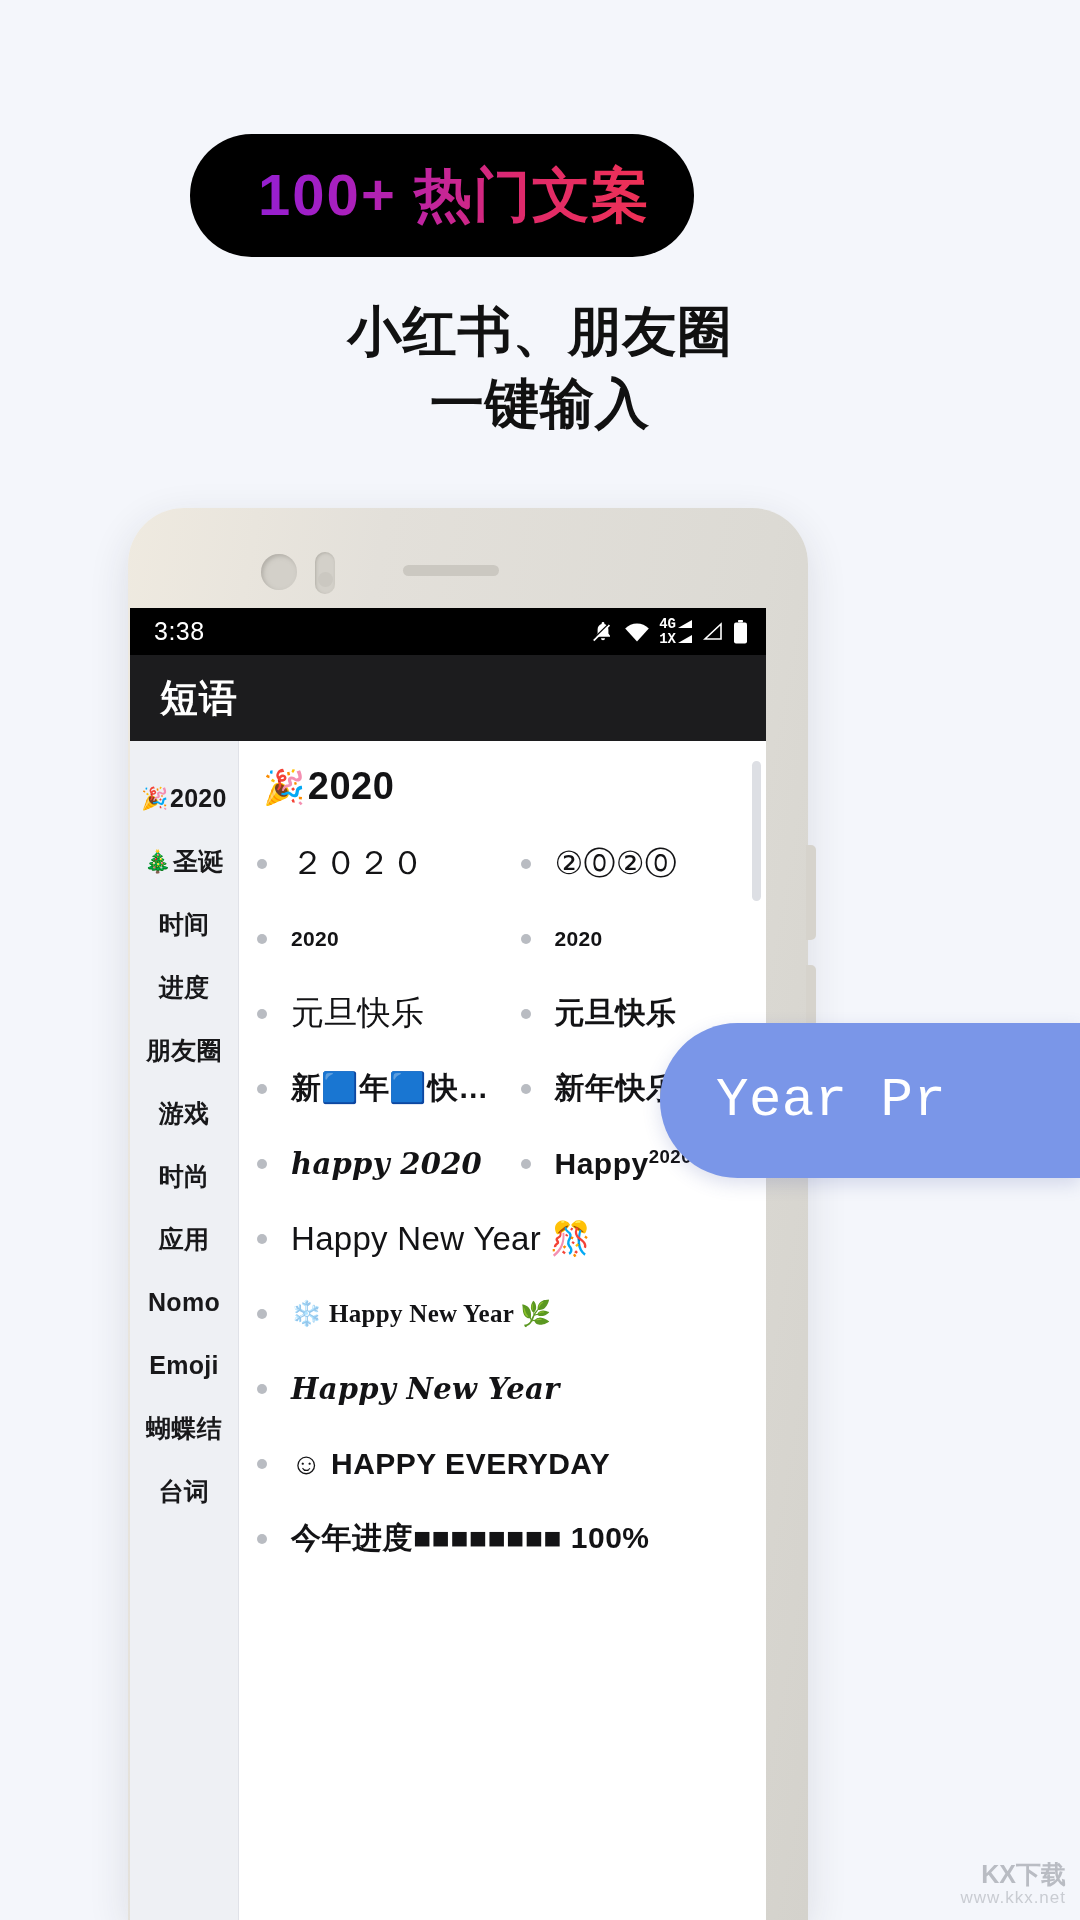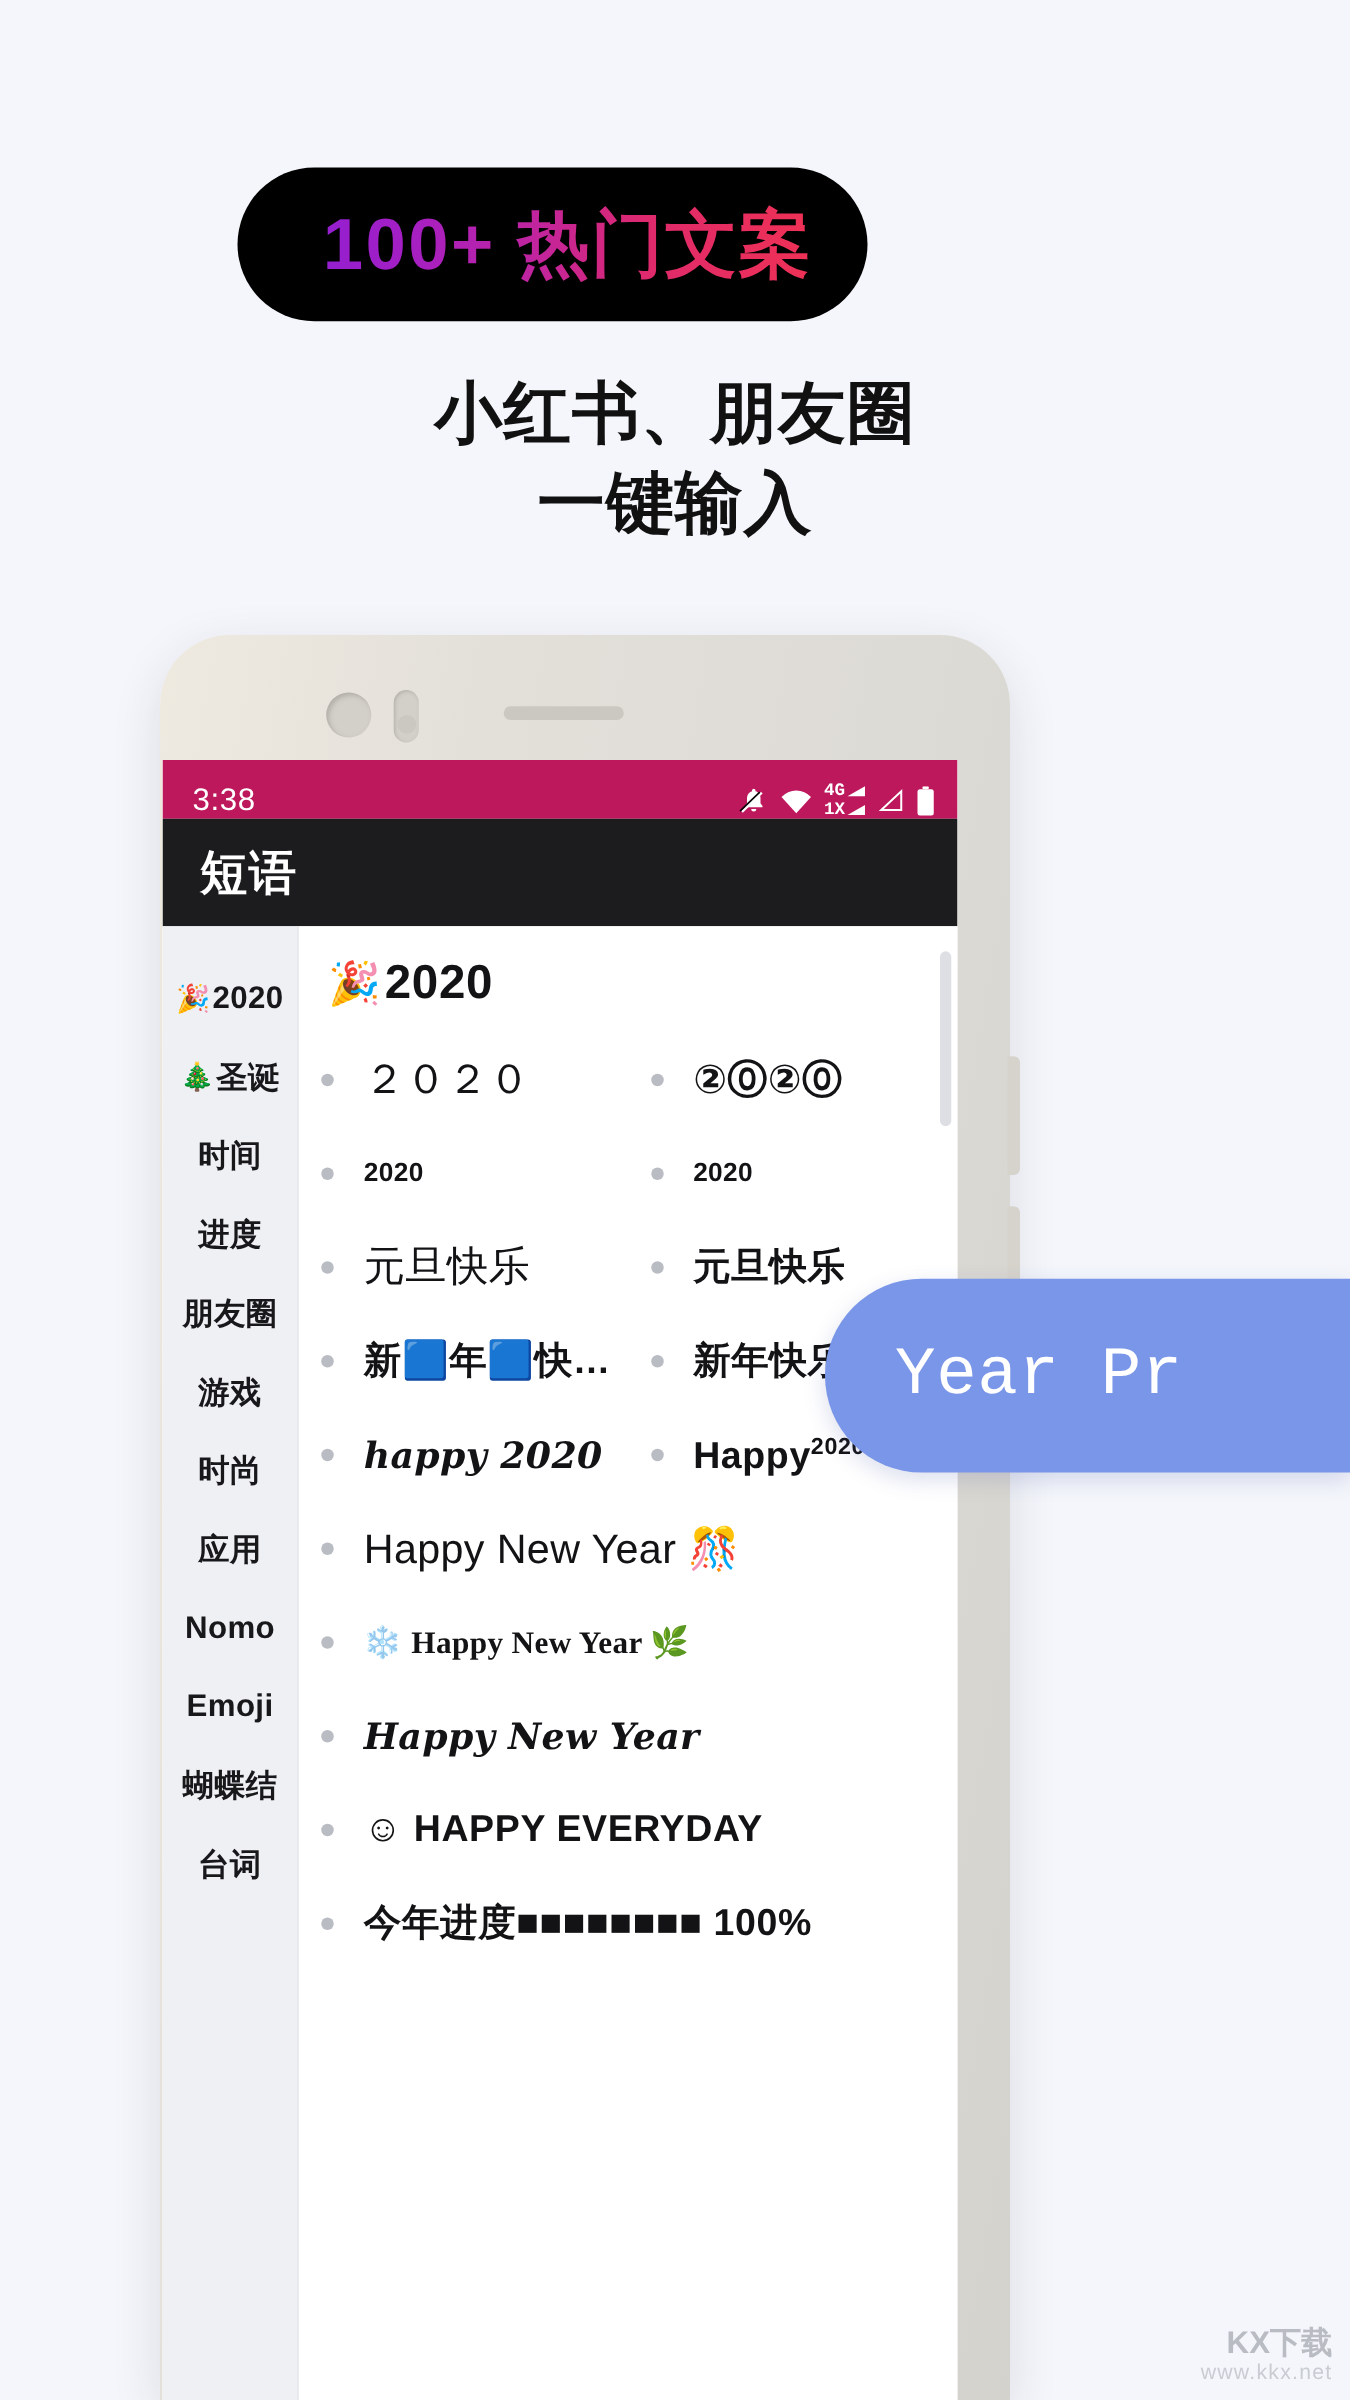--- a/index.html
+++ b/index.html
@@ -142,23 +142,23 @@
     background: #f0d9b5;
   }
 
   
   .statusbar {
     position: absolute;
     left: 0;
     top: 0;
     width: 636px;
     height: 47px;
-    background: #be185d;
-    display: flex;
-    align-items: flex-end;
+    background: #000000;
+    display: flex;
+    align-items: center;
     color: #ffffff;
   }
   .status-time {
     margin-left: 24px;
     font-size: 25px;
     letter-spacing: 0.5px;
   }
   .status-icons {
     margin-left: auto;
     margin-right: 18px;
@@ -270,21 +270,21 @@
     flex: 0 0 auto;
     margin-right: 24px;
   }
   .phrase {
     font-size: 29px;
     color: #131315;
     white-space: nowrap;
     letter-spacing: 0.3px;
   }
   .phrase.small { font-size: 21px; font-weight: bold; }
-  .phrase.big { font-size: 32px; font-weight: bold; }
+  .phrase.big { font-size: 32px; font-weight: normal; }
   .phrase.outline { font-size: 33px; }
   .phrase.serif-style { font-family: "Liberation Serif", "DejaVu Serif", serif; font-weight: bold; font-size: 25px; }
   .phrase.script { font-family: "DejaVu Serif", serif; font-style: italic; font-weight: bold; font-size: 29px; }
   .phrase.wide { font-size: 30px; font-weight: bold; letter-spacing: 0.5px; }
   .sup { font-size: 0.62em; vertical-align: super; }
 
   
   .content-scroll {
     position: absolute;
     right: 5px;

